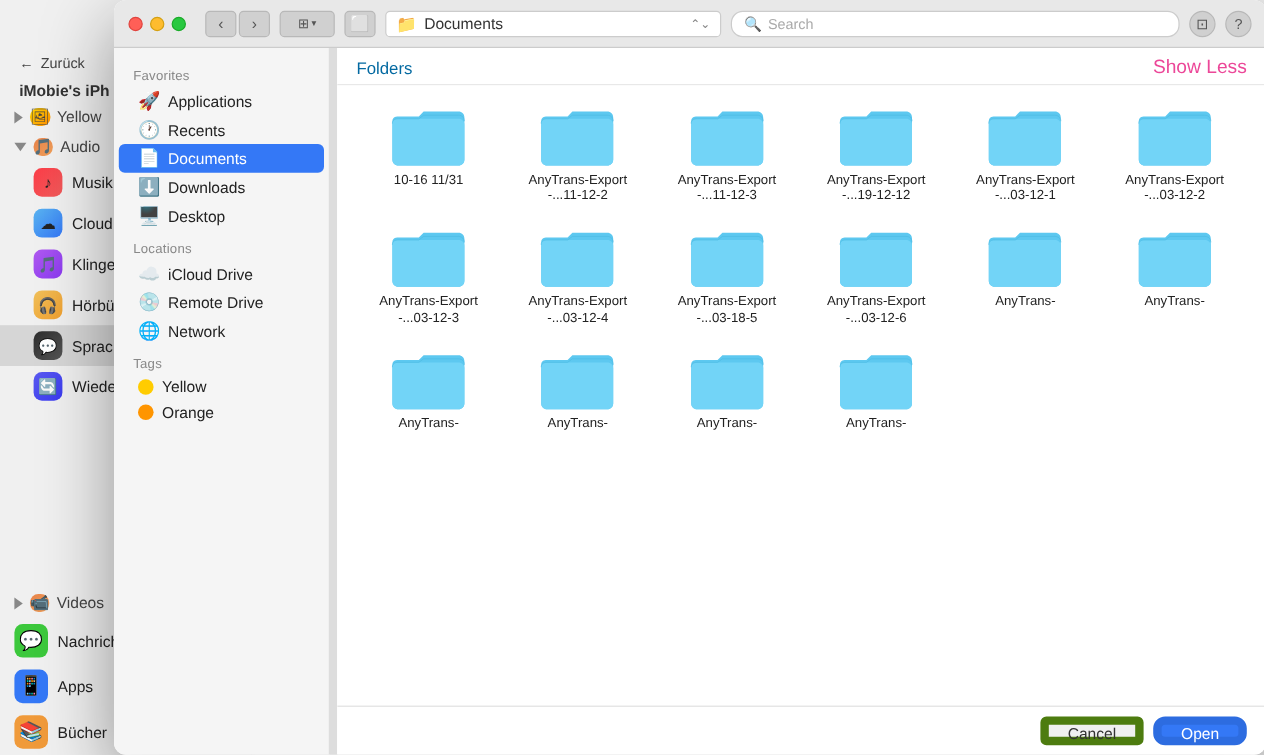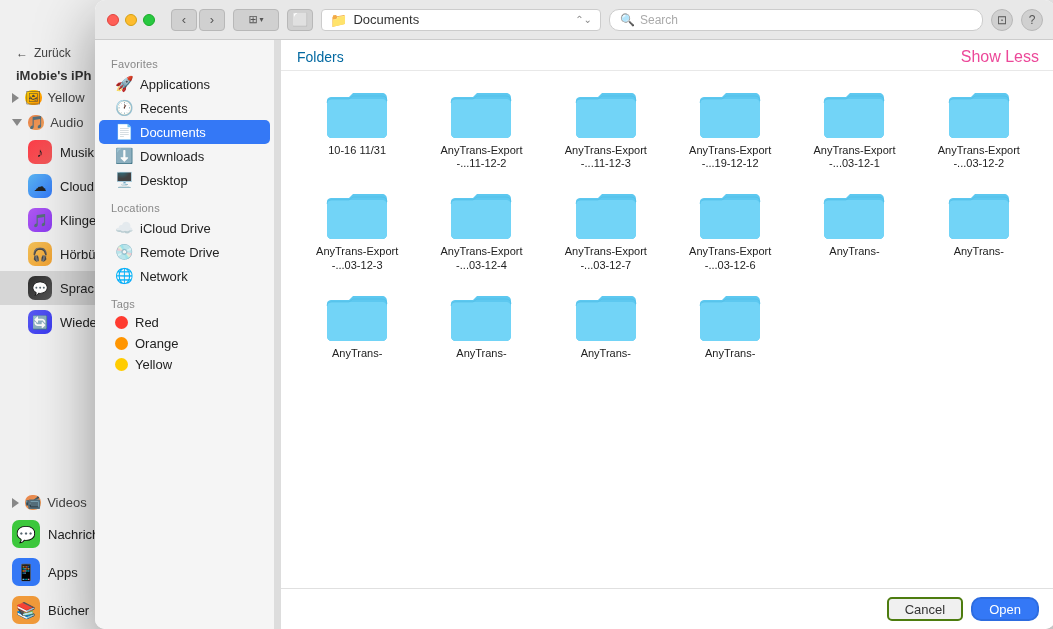--- a/index.html
+++ b/index.html
@@ -372,21 +372,21 @@
       gap: 8px;
       flex-shrink: 0;
     }
 
     .finder-btn {
       height: 24px;
       padding: 0 16px;
       border-radius: 5px;
       font-size: 13px;
       cursor: pointer;
-      border: 2px solid #4d7c0f;
+      border: 7px solid #4d7c0f;
       background: #f0f0f0;
       color: #333;
     }
 
     .finder-btn.primary {
       background: #3478f6;
       color: #fff;
       border-color: #2d6ce0;
       border-radius: 10px;
     }
@@ -539,30 +539,26 @@
         <span class="si-icon">💿</span>
         <span class="si-label">Remote Drive</span>
       </div>
       <div class="finder-sidebar-item">
         <span class="si-icon">🌐</span>
         <span class="si-label">Network</span>
       </div>
 
       <div class="finder-sidebar-section-label">Tags</div>
       <div class="finder-sidebar-item">
-        <div class="tag-dot" style="background:#ff3b30;"></div>
-        <span class="si-label">Red</span>
+        <div class="tag-dot" style="background:#ffcc00;"></div>
+        <span class="si-label">Yellow</span>
       </div>
       <div class="finder-sidebar-item">
         <div class="tag-dot" style="background:#ff9500;"></div>
         <span class="si-label">Orange</span>
-      </div>
-      <div class="finder-sidebar-item">
-        <div class="tag-dot" style="background:#ffcc00;"></div>
-        <span class="si-label">Yellow</span>
       </div>
     </div>
 
     <div class="resize-handle"></div>
 
     <div class="finder-main">
       <div class="finder-main-header">
         <span class="section-title">Folders</span>
         <span class="show-less">Show Less</span>
       </div>
@@ -650,21 +646,21 @@
     <span class="folder-label">AnyTrans-Export-...03-12-4</span>
   </div>
           <div class="folder-item">
     <div class="folder-icon">
       <svg viewBox="0 0 64 52" fill="none" xmlns="http://www.w3.org/2000/svg">
         <path d="M2 12 C2 9 4 8 7 8 L24 8 L28 4 L57 4 C60 4 62 6 62 9 L62 44 C62 47 60 49 57 49 L7 49 C4 49 2 47 2 44 Z" fill="#5dc8f0"></path>
         <path d="M2 14 C2 11 4 10 7 10 L57 10 C60 10 62 12 62 15 L62 44 C62 47 60 49 57 49 L7 49 C4 49 2 47 2 44 Z" fill="#72d4f7"></path>
         <path d="M2 14 C2 11 4 10 7 10 L24 10 L28 7 L57 7 C60 7 62 9 62 12" stroke="#4ab8e0" stroke-width="0.5" fill="none"></path>
       </svg>
     </div>
-    <span class="folder-label">AnyTrans-Export-...03-12-7</span>
+    <span class="folder-label">AnyTrans-Export-...03-18-5</span>
   </div>
           <div class="folder-item">
     <div class="folder-icon">
       <svg viewBox="0 0 64 52" fill="none" xmlns="http://www.w3.org/2000/svg">
         <path d="M2 12 C2 9 4 8 7 8 L24 8 L28 4 L57 4 C60 4 62 6 62 9 L62 44 C62 47 60 49 57 49 L7 49 C4 49 2 47 2 44 Z" fill="#5dc8f0"></path>
         <path d="M2 14 C2 11 4 10 7 10 L57 10 C60 10 62 12 62 15 L62 44 C62 47 60 49 57 49 L7 49 C4 49 2 47 2 44 Z" fill="#72d4f7"></path>
         <path d="M2 14 C2 11 4 10 7 10 L24 10 L28 7 L57 7 C60 7 62 9 62 12" stroke="#4ab8e0" stroke-width="0.5" fill="none"></path>
       </svg>
     </div>
     <span class="folder-label">AnyTrans-Export-...03-12-6</span>

